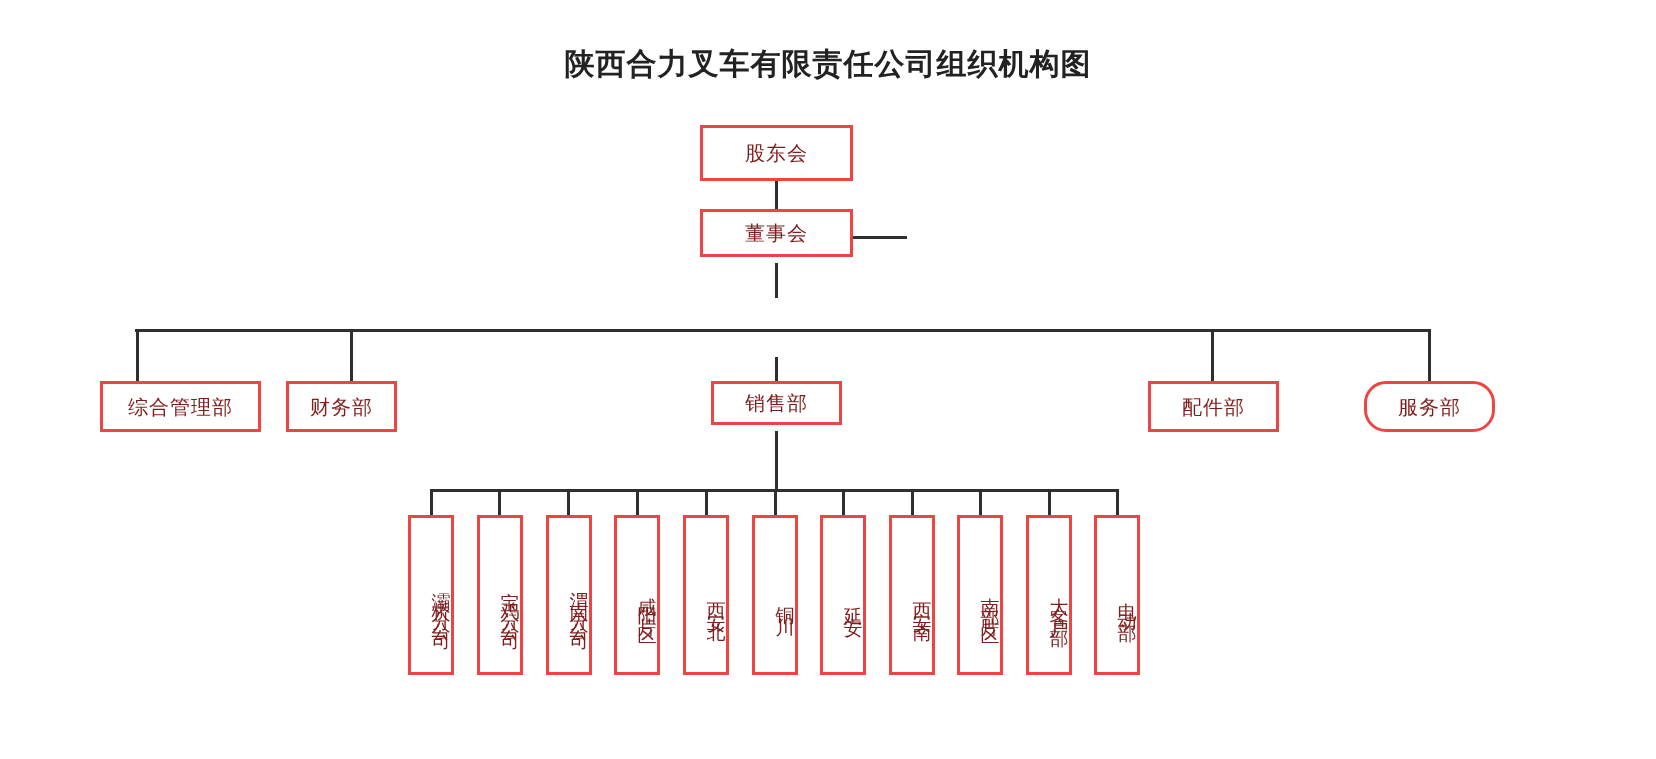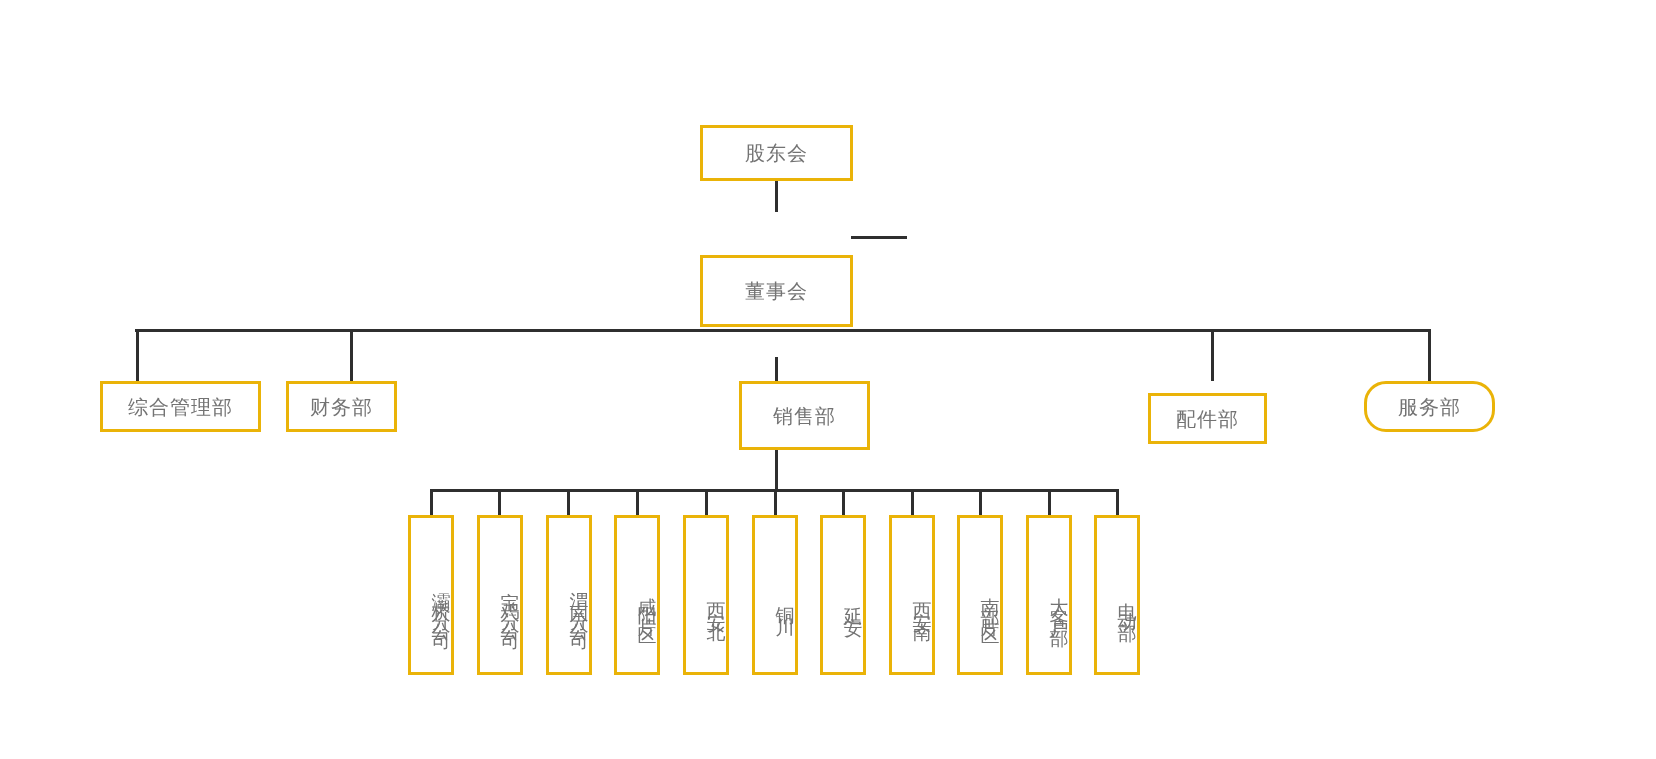--- a/index.html
+++ b/index.html
@@ -30,27 +30,27 @@
     font-weight: bold;
     font-size: 30px;
     letter-spacing: 1px;
     color: #222222;
   }
 
   
   .node {
     position: absolute;
     box-sizing: border-box;
-    border: 3px solid #eab308;
+    border: 3px solid #ef4444;
     background: #ffffff;
     display: flex;
     align-items: center;
     justify-content: center;
     font-size: 20px;
-    color: #737373;
+    color: #7f1d1d;
     z-index: 3;
     line-height: 1.1;
   }
   .node.h {
     letter-spacing: 1px;
   }
 
   
   .node.v {
     writing-mode: vertical-rl;
@@ -69,20 +69,21 @@
     z-index: 1;
   }
   .ln.v { width: 3px; }
   .ln.h { height: 3px; }
 </style>
 </head>
 <body>
 
 <div id="canvas">
 
+  <div id="chart-title">陕西合力叉车有限责任公司组织机构图</div>
 
   <div class="ln v" style="left:775px; top:180px; height:32px;"></div>
 
   <div class="ln h" style="left:851px; top:236px; width:56px;"></div>
 
   <div class="ln v" style="left:775px; top:263px; height:35px;"></div>
 
   <div class="ln h" style="left:135px; top:329px; width:1295px;"></div>
 
   <div class="ln v" style="left:136px; top:329px; height:52px;"></div>
@@ -105,39 +106,39 @@
   <div class="ln v" style="left:842px; top:489px; height:27px;"></div>
   <div class="ln v" style="left:911px; top:489px; height:27px;"></div>
   <div class="ln v" style="left:979px; top:489px; height:27px;"></div>
   <div class="ln v" style="left:1048px; top:489px; height:27px;"></div>
   <div class="ln v" style="left:1116px; top:489px; height:27px;"></div>
 
   <div class="node h" style="left:700px; top:125px; width:153px; height:56px;">
     <span>股东会</span>
   </div>
 
-  <div class="node h" style="left:700px; top:209px; width:153px; height:72px;margin-top:46px;">
+  <div class="node h" style="left:700px; top:209px; width:153px; height:48px;">
     <span>董事会</span>
   </div>
 
 
 
   <div class="node h" style="left:57px; top:381px; width:161px; height:51px;margin-left:43px;">
     <span>综合管理部</span>
   </div>
 
   <div class="node h" style="left:286px; top:381px; width:111px; height:51px;text-align:right;">
     <span>财务部</span>
   </div>
 
-  <div class="node h" style="left:711px; top:381px; width:131px; height:69px;margin-left:28px;">
+  <div class="node h" style="left:711px; top:381px; width:131px; height:44px;">
     <span>销售部</span>
   </div>
 
-  <div class="node h" style="left:1148px; top:381px; width:119px; height:51px;margin-top:12px;">
+  <div class="node h" style="left:1148px; top:381px; width:131px; height:51px;">
     <span>配件部</span>
   </div>
 
   <div class="node h" style="left:1364px; top:381px; width:131px; height:51px;border-radius:22px;">
     <span>服务部</span>
   </div>
 
   <div class="node v" style="left:408px; top:515px; width:46px; height:160px;">
     <span>灞桥分公司</span>
   </div>

